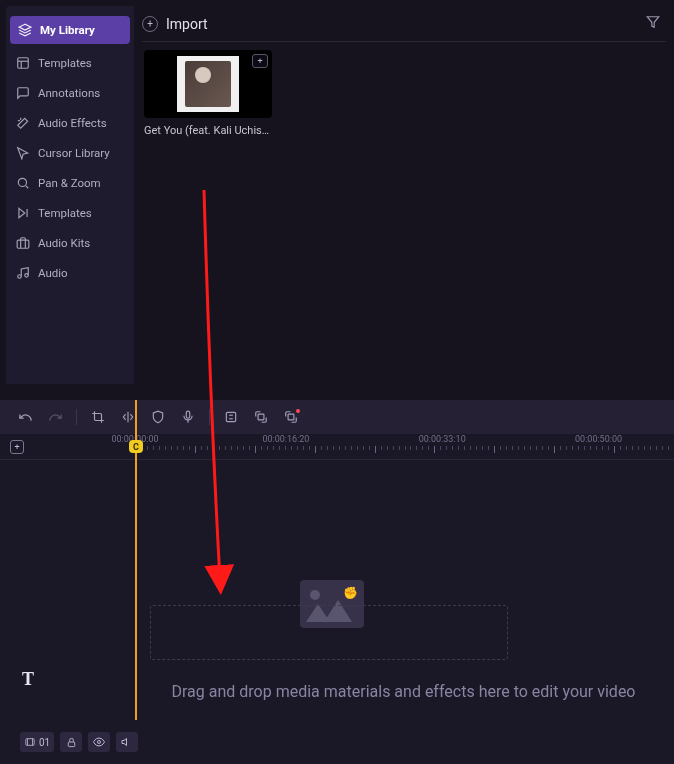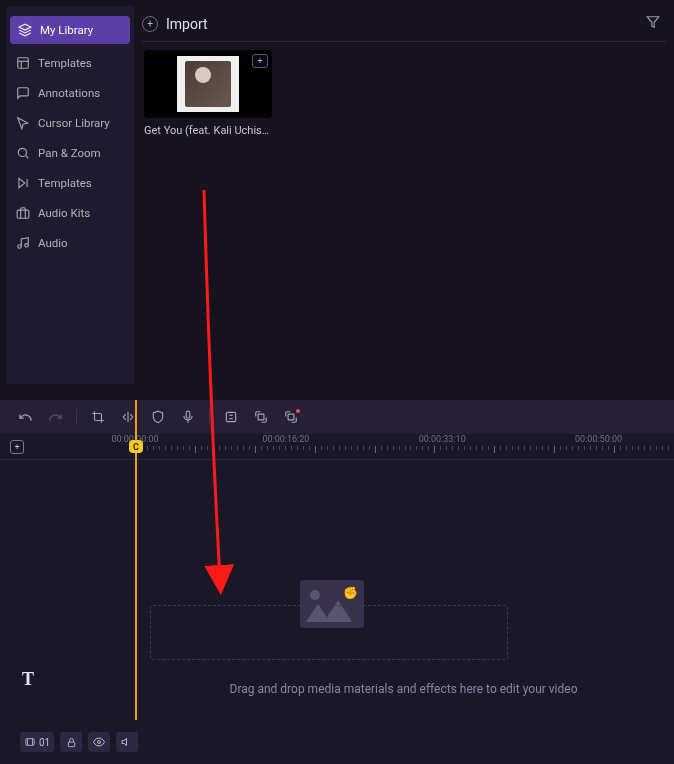--- a/index.html
+++ b/index.html
@@ -33,21 +33,21 @@
     align-items: center;
     gap: 8px;
     padding: 8px 10px;
     cursor: pointer;
     color: #b3afc2;
     font-size: 11.5px;
   }
   .sidebar-item.active {
     background: #5b3fa6;
     color: #fff;
-    font-weight: 400;
+    font-weight: 700;
     border-radius: 4px;
     margin: 0 4px 4px 4px;
     padding: 7px 8px;
   }
   .sidebar-item .icn {
     width: 14px; height: 14px;
     display: inline-flex; align-items: center; justify-content: center;
     flex-shrink: 0;
     opacity: 0.9;
   }
@@ -291,21 +291,21 @@
     position: absolute;
     right: 6px; top: 6px;
     font-size: 12px;
     color: #8a84a2;
   }
 
   .drop-hint {
     position: absolute;
     left: 135px; right: 10px; top: 222px;
     text-align: center;
-    font-size: 12px;
+    font-size: 16px;
     color: #8a84a2;
     padding-left: 8px;
   }
 
   .bottom-bar {
     position: absolute;
     left: 0; right: 0; bottom: 0;
     height: 44px;
     display: flex;
     align-items: flex-end;
@@ -359,20 +359,30 @@
       </span>
       <span>Templates</span>
     </div>
     <div class="sidebar-item">
       <span class="icn">
         <svg width="14" height="14" viewBox="0 0 24 24" fill="none" stroke="currentColor" stroke-width="2">
             <path d="M21 15a2 2 0 0 1-2 2H7l-4 4V5a2 2 0 0 1 2-2h14a2 2 0 0 1 2 2z"></path>
           </svg>
       </span>
       <span>Annotations</span>
+    </div>
+    <div class="sidebar-item">
+      <span class="icn">
+        <svg width="14" height="14" viewBox="0 0 24 24" fill="none" stroke="currentColor" stroke-width="2">
+            <path d="M15 4l5 5L8 21l-5-5z"></path>
+            <path d="M8 3v4"></path>
+            <path d="M3 8h4"></path>
+          </svg>
+      </span>
+      <span>Audio Effects</span>
     </div>
     <div class="sidebar-item">
       <span class="icn">
         <svg width="14" height="14" viewBox="0 0 24 24" fill="none" stroke="currentColor" stroke-width="2">
             <path d="M3 3l7 19 2-8 8-2z"></path>
           </svg>
       </span>
       <span>Cursor Library</span>
     </div>
     <div class="sidebar-item">

